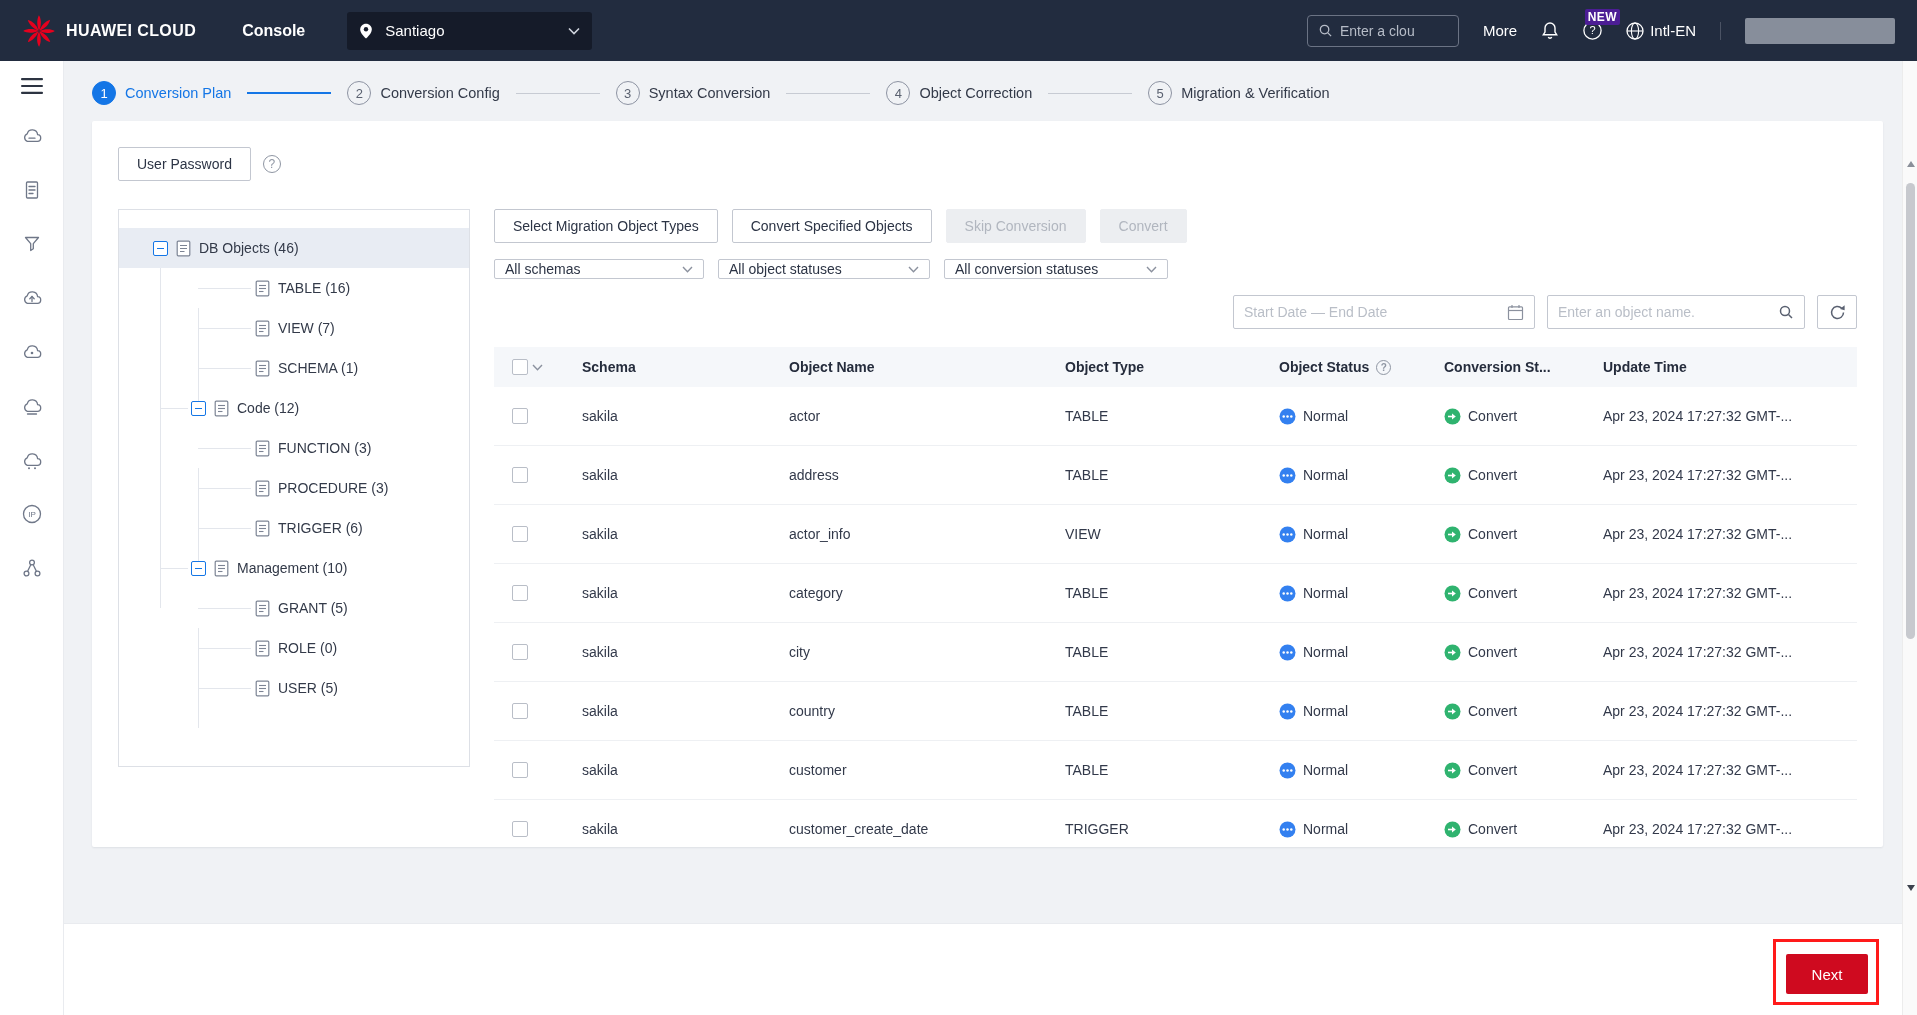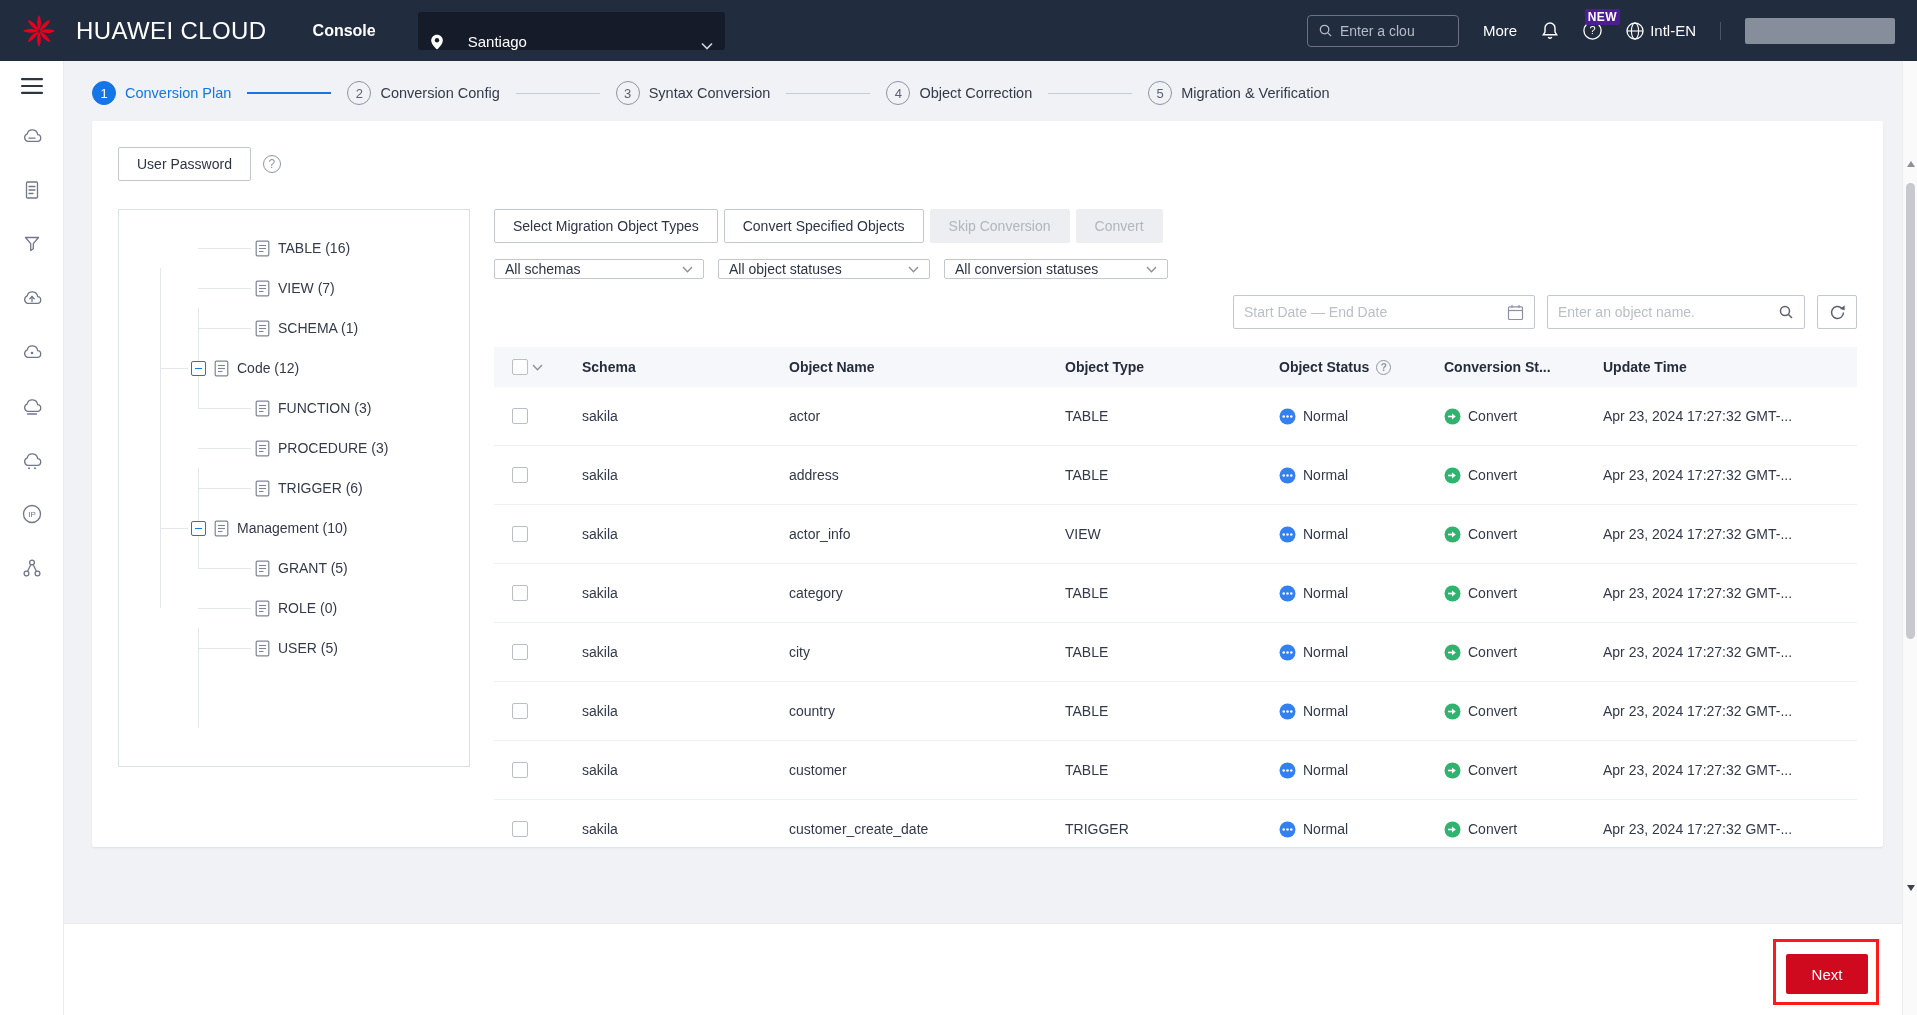--- a/index.html
+++ b/index.html
@@ -3,23 +3,23 @@
 <meta charset="utf-8">
 <style>
 *{margin:0;padding:0;box-sizing:border-box}
 html,body{width:1917px;height:1015px;overflow:hidden}
 body{font-family:"Liberation Sans","DejaVu Sans",sans-serif;font-size:14px;color:#32394a;background:#f0f2f5}
 .app{width:1917px;height:1015px;display:flex;flex-direction:column;position:relative;overflow:hidden}
 
 
 .topbar{height:61px;background:var(--topbar-bg,#222c3f);display:flex;align-items:center;padding:0 22px;flex:0 0 auto;color:#fff}
 .logo-mark{display:flex;align-items:center;cursor:pointer}
-.brand{font-size:24px;font-weight:400;letter-spacing:.4px;margin-left:20px;cursor:pointer}
+.brand{font-size:16px;font-weight:700;letter-spacing:.4px;margin-left:10px;cursor:pointer}
 .console{margin-left:46px;font-size:16px;font-weight:700;color:#fff;cursor:pointer}
-.region{margin-left:42px;width:307px;height:38px;background:#151b29;border-radius:3px;display:flex;align-items:flex-end;padding:0 12px;gap:24px;cursor:pointer}
+.region{margin-left:42px;width:245px;height:38px;background:#151b29;border-radius:3px;display:flex;align-items:center;padding:0 12px;gap:12px;cursor:pointer}
 .region .chev{margin-left:auto;color:#cfd4dd;display:flex}
 .tb-right{margin-left:auto;display:flex;align-items:center;gap:24px}
 .tb-search{width:152px;height:32px;border:1px solid #6b7384;border-radius:4px;display:flex;align-items:center;padding:0 10px;gap:7px;color:#b6bcc7}
 .tb-search input{background:transparent;border:none;outline:none;color:#dfe3ea;font-size:14px;width:100%;min-width:0;font-family:inherit}
 .tb-search input::placeholder{color:#b6bcc7}
 .tb-link{color:#fff;font-size:15px;cursor:pointer}
 .icon-btn{position:relative;display:flex;align-items:center;color:#fff;cursor:pointer}
 .new-badge{position:absolute;top:-12px;right:-18px;background:#4c1d95;color:#fff;font-size:12px;font-weight:700;padding:1px 3px;border-radius:2px;letter-spacing:.5px}
 .lang{display:flex;align-items:center;gap:6px;color:#fff;font-size:15px;cursor:pointer}
 .tb-div{width:1px;height:18px;background:#4b5364}
@@ -66,21 +66,21 @@
 .tree-row.l1{padding-left:72px}
 .tree-row.l2{padding-left:136px}
 .tree-row.l1::before{content:"";position:absolute;left:41px;width:28px;height:1px;background:#e3e6ec;top:50%}
 .tree-row.l2::before{content:"";position:absolute;left:79px;width:53px;height:1px;background:#e3e6ec;top:50%}
 .cbox{width:15px;height:15px;border:1px solid var(--accent);border-radius:2px;position:relative;background:#fff;flex:0 0 auto;cursor:pointer}
 .cbox::after{content:"";position:absolute;left:3px;right:3px;top:6px;height:1.5px;background:var(--accent)}
 .doc-ic{flex:0 0 auto;display:flex}
 
 
 .right-col{flex:1;display:flex;flex-direction:column;min-width:0}
-.actions-row{display:flex;gap:6px}
+.actions-row{display:flex;gap:14px}
 .filters-row{display:flex;gap:14px;margin-top:16px}
 .select{height:20px;border:1px solid #c3c7d0;border-radius:2px;display:flex;align-items:center;justify-content:space-between;padding:0 10px;color:#2c3445;cursor:pointer;background:#fff}
 .sel0{width:210px}.sel1{width:212px}.sel2{width:224px}
 .search-row{display:flex;justify-content:flex-end;gap:12px;margin-top:16px;align-items:center}
 .input-box{height:34px;border:1px solid #c3c7d0;border-radius:2px;display:flex;align-items:center;background:#fff;padding:0 10px;gap:8px}
 .input-box input{border:none;outline:none;font-size:14px;font-family:inherit;color:#333;width:100%;min-width:0}
 .input-box input::placeholder{color:#b9bec7}
 .date-box{width:302px}
 .obj-search{width:258px}
 .icon-gray{color:#8b919e;display:flex}
@@ -303,20 +303,32 @@
           </div>
 
           <div class="card-body">
 
             <div class="tree-panel">
               <div class="tree-guide" style="left:41px;top:58px;height:340px"></div>
               <div class="tree-guide" style="left:79px;top:98px;height:100px"></div>
               <div class="tree-guide" style="left:79px;top:258px;height:100px"></div>
               <div class="tree-guide" style="left:79px;top:418px;height:100px"></div>
               <div id="tree-rows">
+                  <div class="tree-row l0 selected">
+                    <span class="cbox"></span>
+                    <span class="doc-ic">
+                      <svg width="15" height="17" viewBox="0 0 15 17">
+                        <rect x="1.2" y="1.2" width="12.6" height="14.6" rx="1" fill="#fff" stroke="#7c8494" stroke-width="1.2"></rect>
+                        <line x1="4" y1="5.5" x2="11" y2="5.5" stroke="#7c8494" stroke-width="1.1"></line>
+                        <line x1="4" y1="8.5" x2="11" y2="8.5" stroke="#7c8494" stroke-width="1.1"></line>
+                        <line x1="4" y1="11.5" x2="8.5" y2="11.5" stroke="#7c8494" stroke-width="1.1"></line>
+                      </svg>
+                    </span>
+                    <span>DB Objects (46)</span>
+                  </div>
                   <div class="tree-row l2">
                     <span class="doc-ic">
                       <svg width="15" height="17" viewBox="0 0 15 17">
                         <rect x="1.2" y="1.2" width="12.6" height="14.6" rx="1" fill="#fff" stroke="#7c8494" stroke-width="1.2"></rect>
                         <line x1="4" y1="5.5" x2="11" y2="5.5" stroke="#7c8494" stroke-width="1.1"></line>
                         <line x1="4" y1="8.5" x2="11" y2="8.5" stroke="#7c8494" stroke-width="1.1"></line>
                         <line x1="4" y1="11.5" x2="8.5" y2="11.5" stroke="#7c8494" stroke-width="1.1"></line>
                       </svg>
                     </span>
                     <span>TABLE (16)</span>

